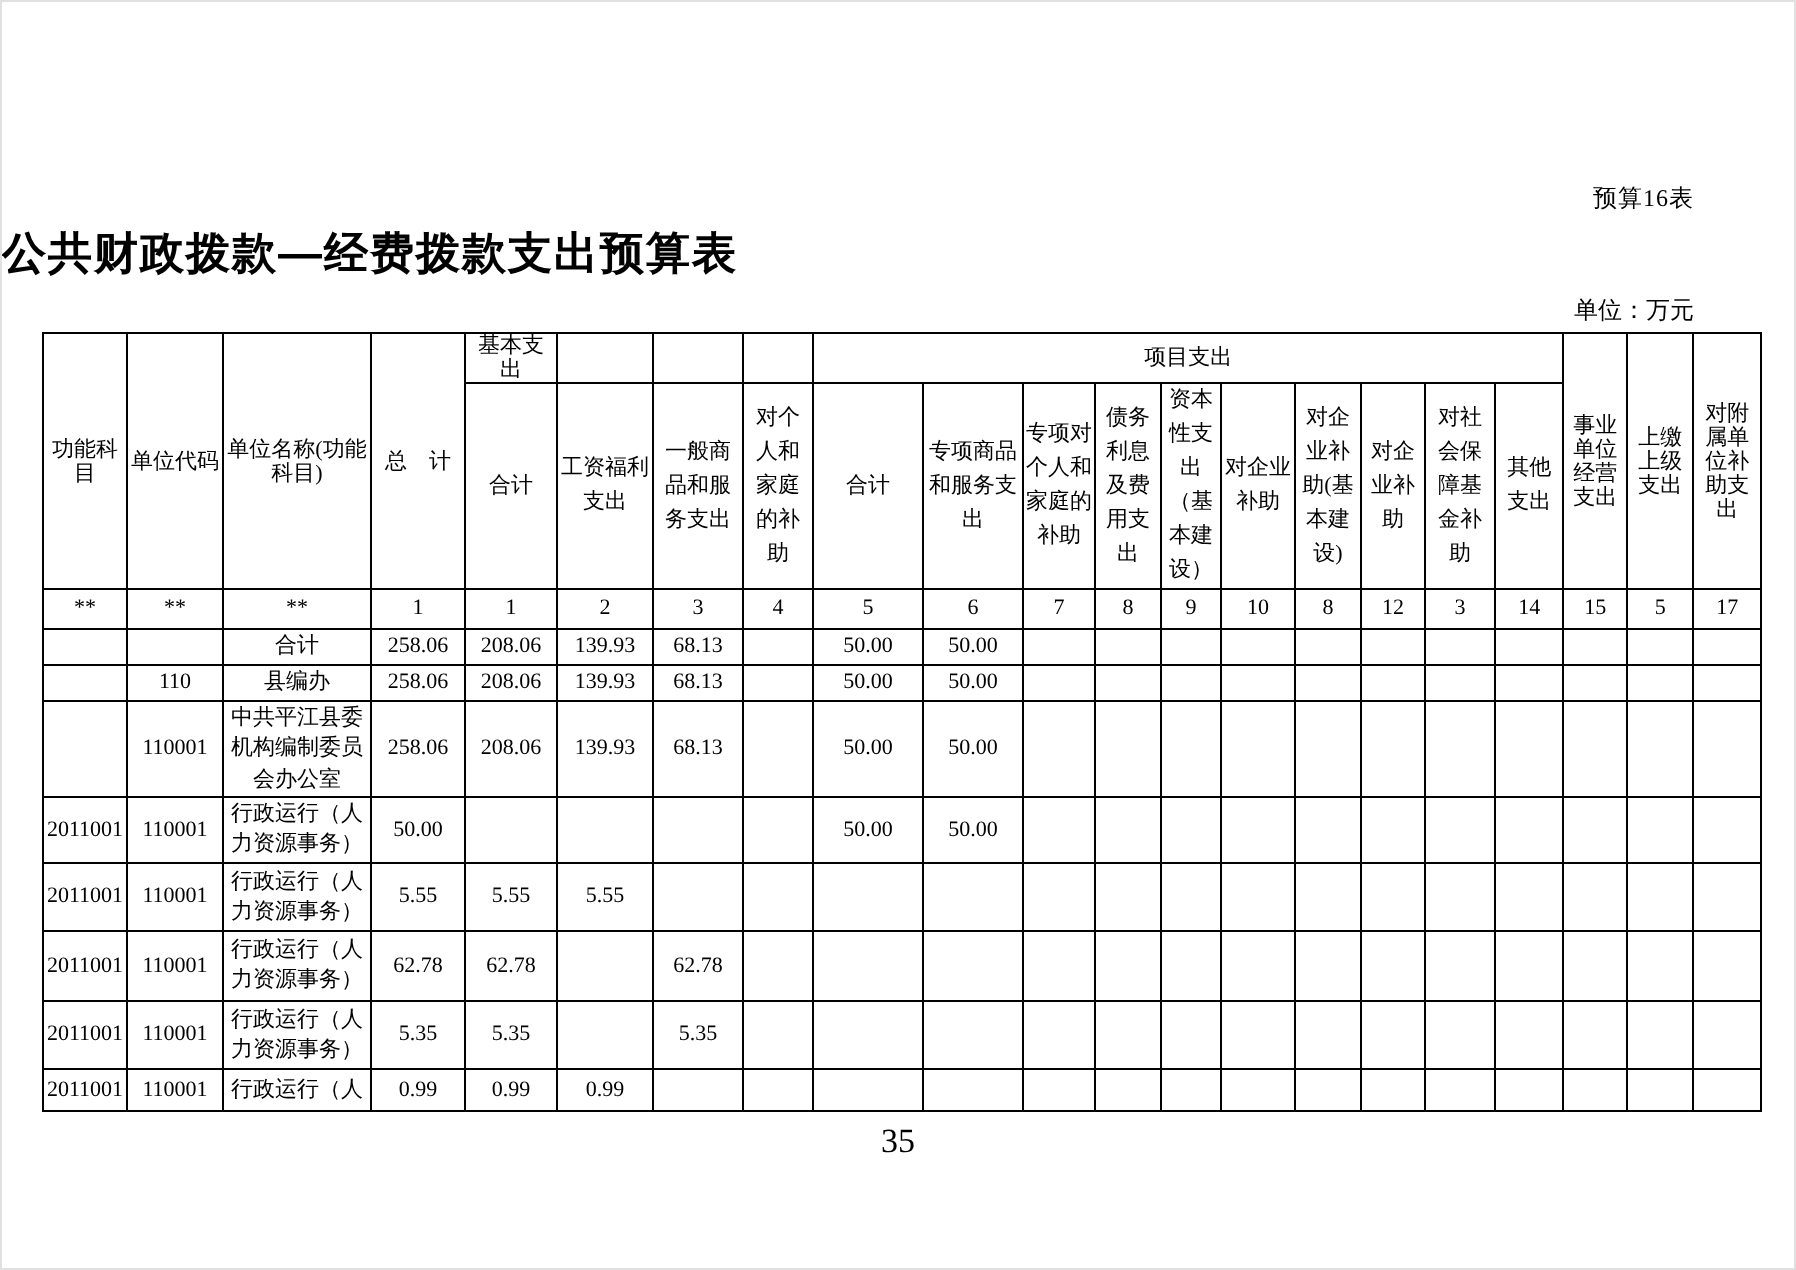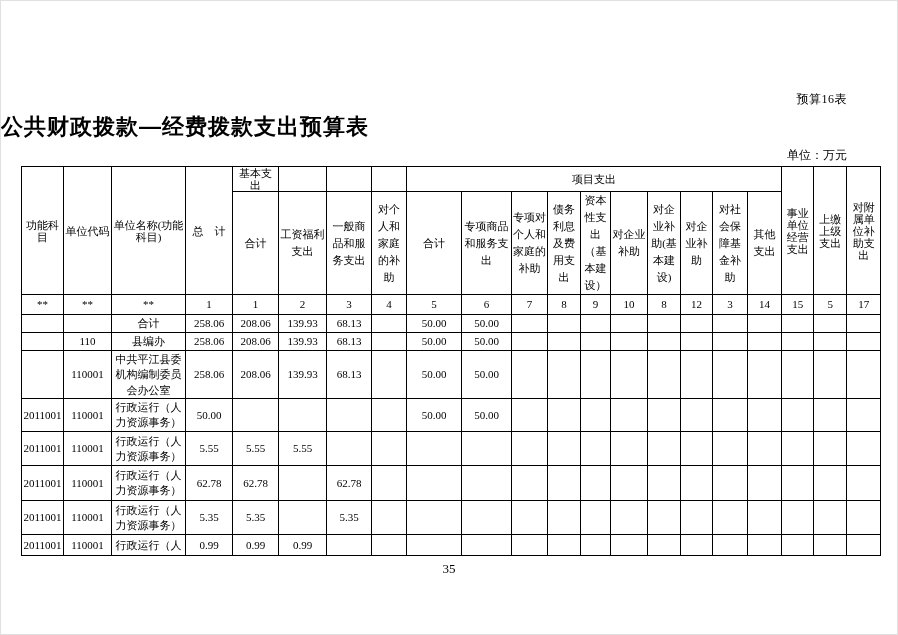--- a/index.html
+++ b/index.html
@@ -46,21 +46,21 @@
   table.budget th{line-height:1.55;}
   table.budget td{line-height:1.4;}
   tr.row-group{height:15px;}
   tr.row-group th{line-height:1.1;}
   tr.row-sub{height:103px;}
   tr.code-row{height:20px;}
   tr.code-row td{font-size:11px;}
   tbody td{font-size:11px;}
   .page-number{
     position:absolute;top:560px;left:0;width:100%;
-    text-align:center;font-size:13px;
+    text-align:center;font-size:17px;
   }
 </style>
 </head>
 <body>
 
 <div class="table-label">预算16表</div>
 <div class="doc-title">公共财政拨款—经费拨款支出预算表</div>
 <div class="unit-note">单位：万元</div>
 
 <table class="budget">

